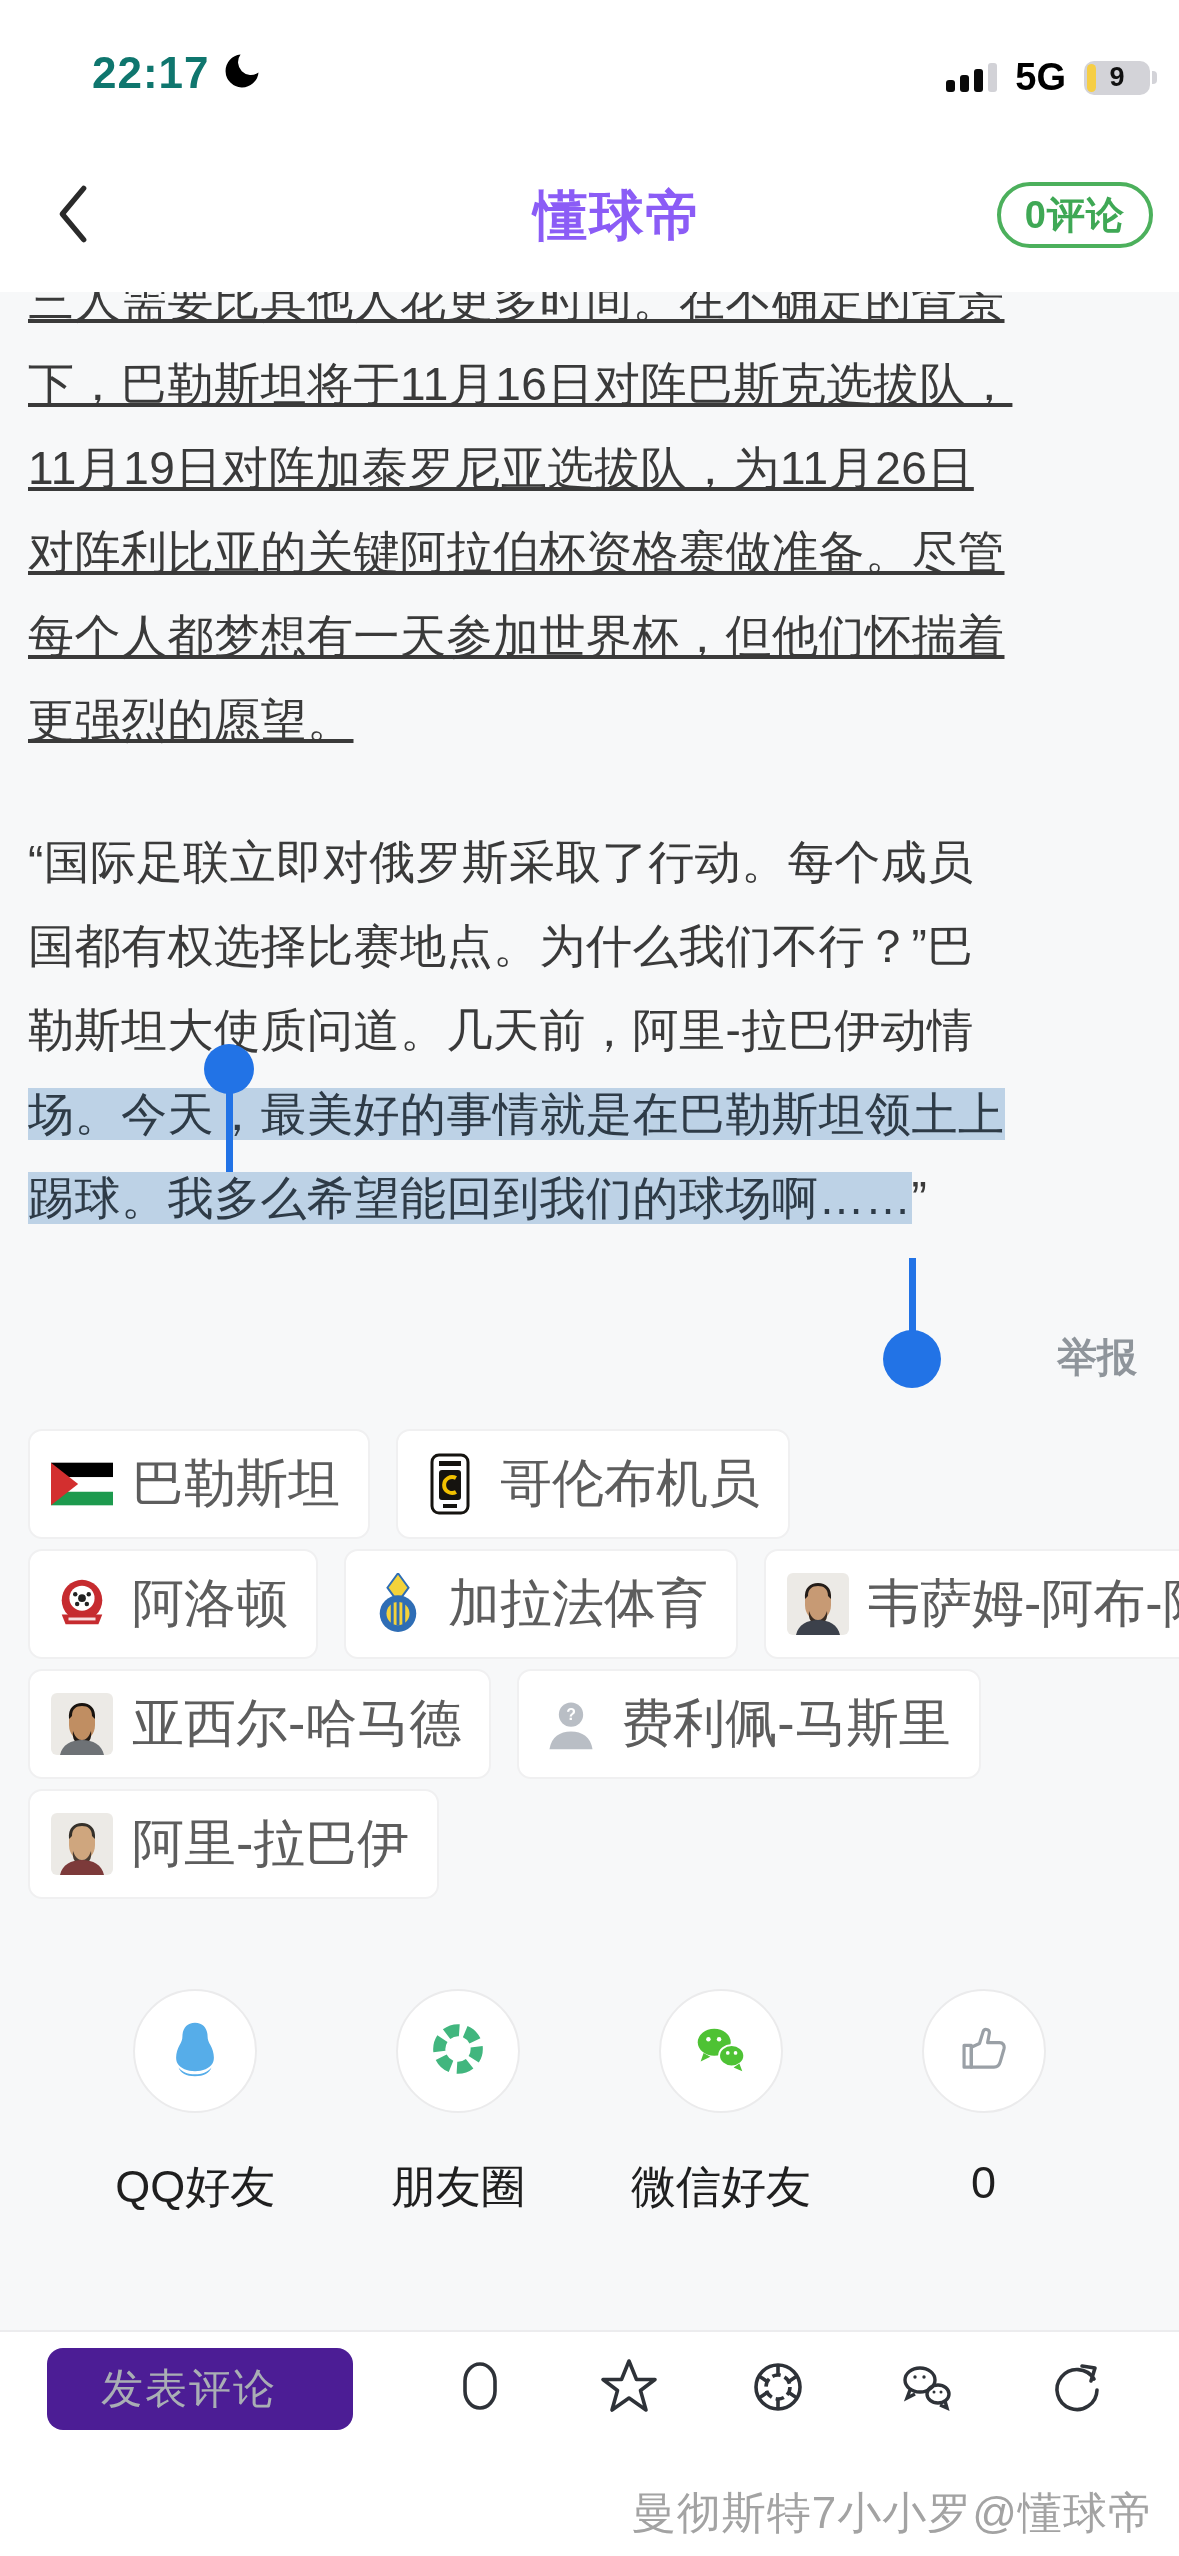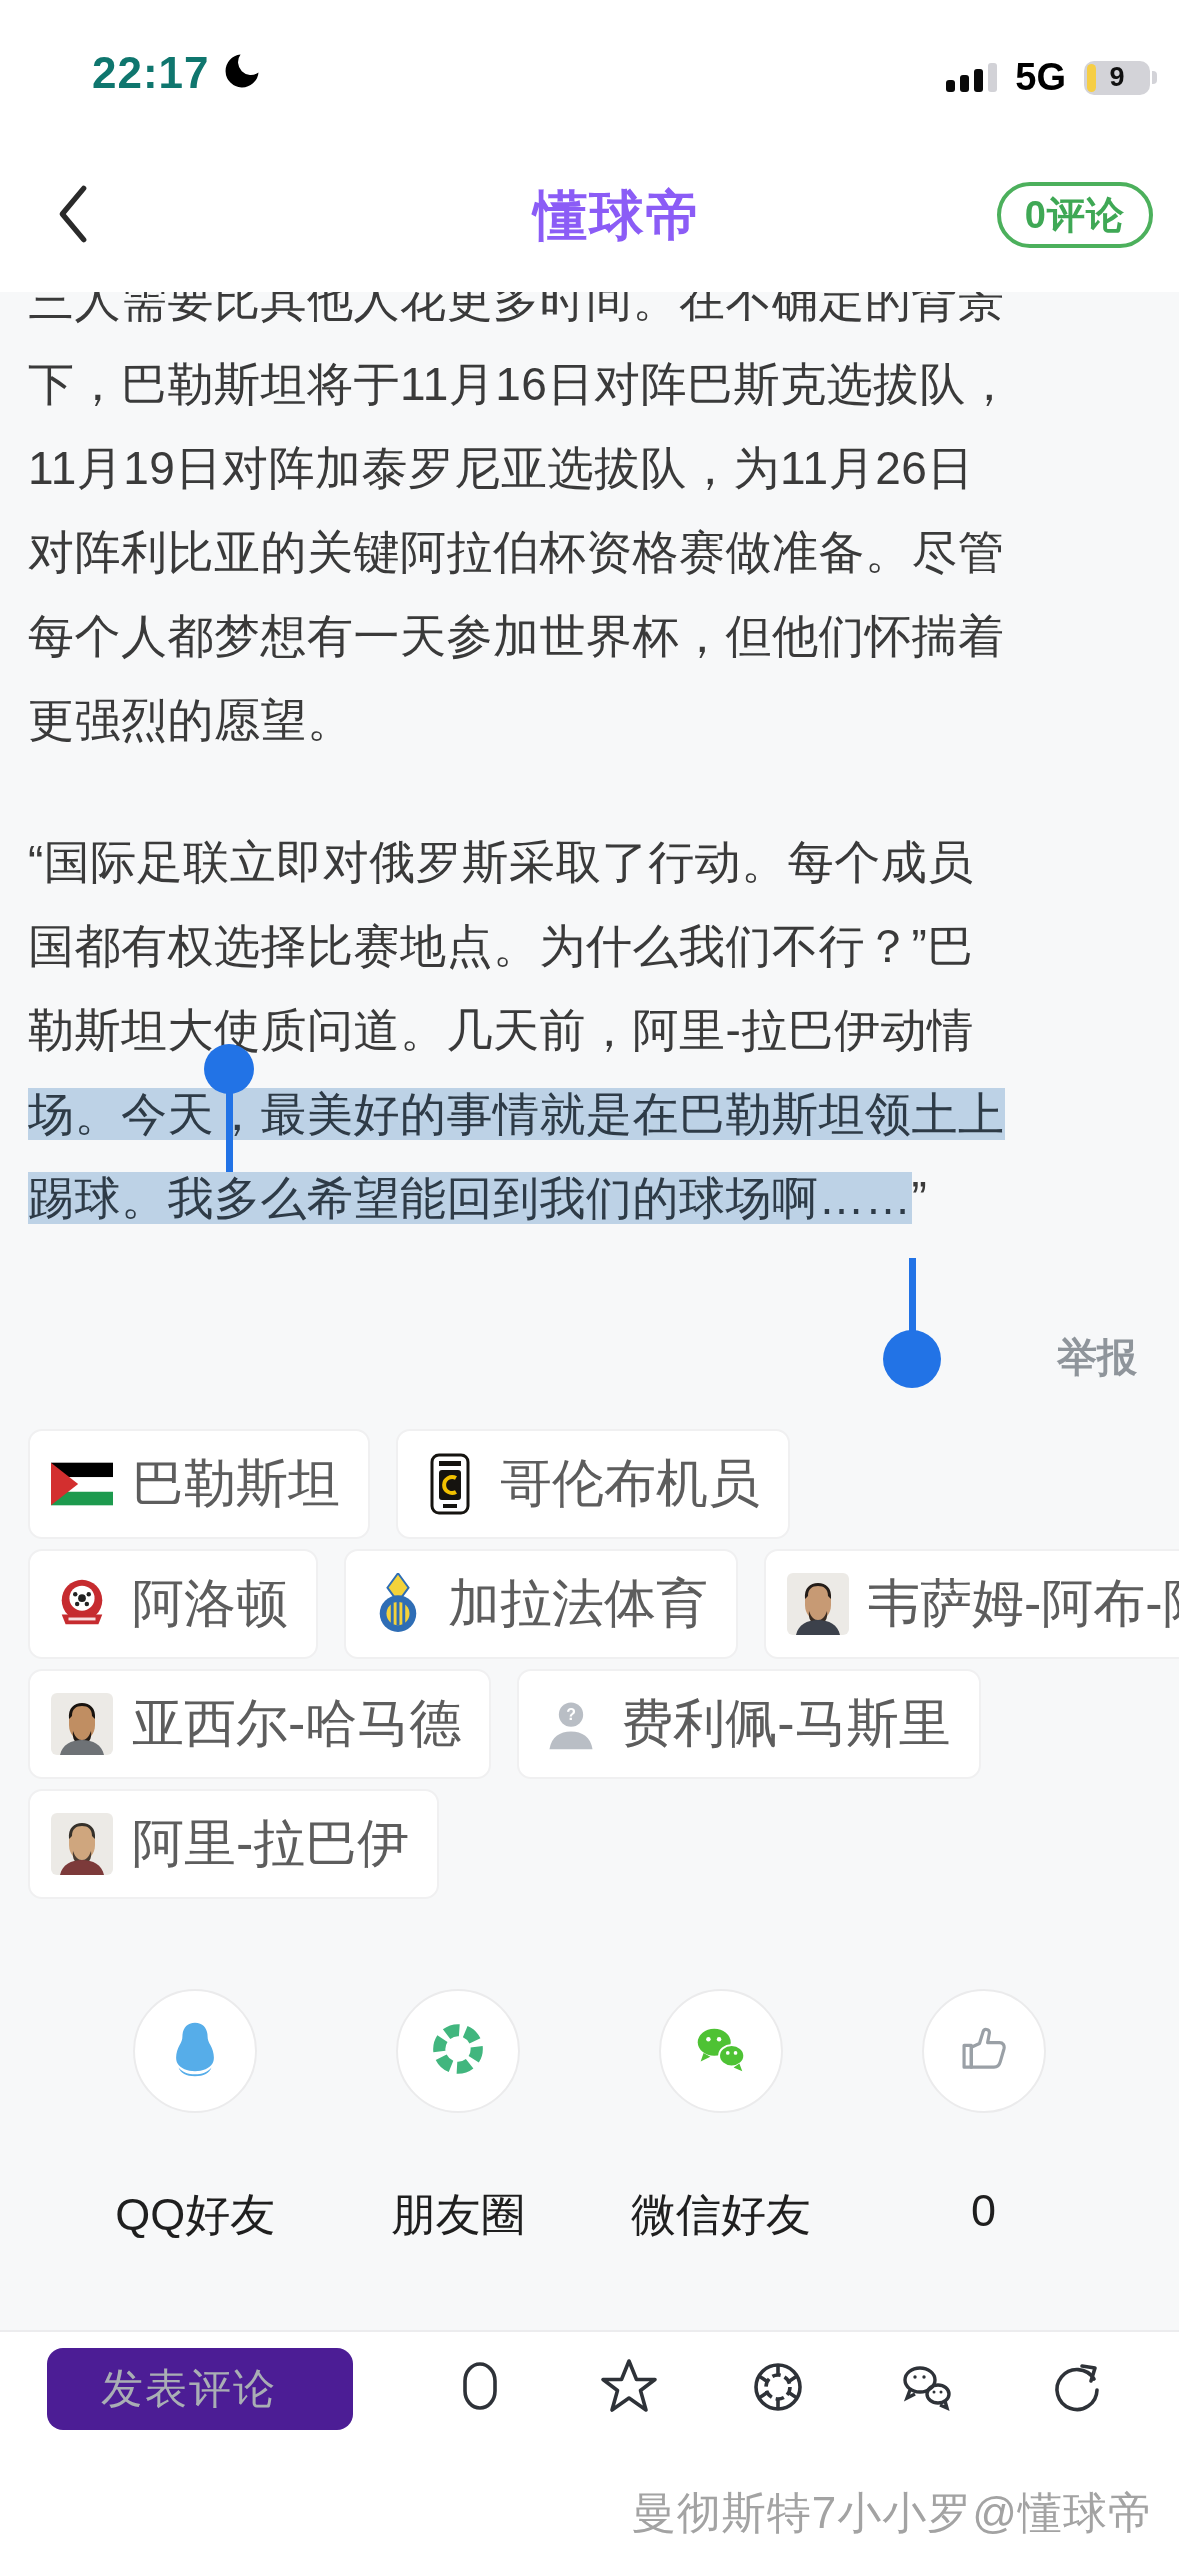--- a/index.html
+++ b/index.html
@@ -24,38 +24,38 @@
 
   .header { position:relative; height:152px; background:#fff; }
   .back-btn { position:absolute; left:52px; top:40px; width:60px; height:72px; display:flex; align-items:center; }
   .page-title { position:absolute; left:0; top:0; width:100%; height:152px; display:flex; align-items:center; justify-content:center; font-size:54px; font-weight:800; color:#8b5cf6; letter-spacing:2px;margin-left:28px; }
   .comments-pill { position:absolute; right:26px; top:42px; height:66px; padding:0 24px; display:flex; align-items:center; border:4px solid #4cb05c; border-radius:36px; background:#fff; color:#3fa855; font-size:38px; font-weight:700; letter-spacing:1px; }
 
   
   .content { position:absolute; left:0; top:292px; width:1179px; height:2038px; background:#f7f8f9; padding:0 28px; }
   .article { overflow:hidden; }
   .para { }
-  .para.p1 { margin-top:-34px; }
+  .para.p1 { margin-top:-34px;text-decoration:underline; }
   .para.p2 { margin-top:58px; }
   .aline { height:84px; line-height:84px; font-size:46px; color:#3a3a3a; white-space:nowrap; letter-spacing:0.5px; }
   .hl { background:#bdd2e6; color:#2e3b47; }
 
   .report-row { margin-top:90px; text-align:right; padding-right:14px; }
   .report-label { font-size:40px; color:#8f959b;font-weight:bold; }
 
   .tags-section { margin-top:44px; }
   .tag-row { display:flex; gap:26px; margin-bottom:10px; }
   .tag { height:110px; background:#fff; border:2px solid #f0f0f1; border-radius:14px; display:inline-flex; align-items:center; padding:0 28px 0 20px; gap:18px; }
   .tag .icon { width:64px; height:70px; display:flex; align-items:center; justify-content:center; flex:none; }
   .tag-label { font-size:52px; color:#5d5d5d; white-space:nowrap; }
 
   .share-row { display:flex; margin-top:90px; padding:0 36px; }
   .share-item { flex:1; display:flex; flex-direction:column; align-items:center; }
   .share-circle { width:124px; height:124px; border-radius:50%; background:#fff; border:2px solid #ebebec; display:flex; align-items:center; justify-content:center; }
-  .share-label { margin-top:72px; font-size:45px; color:#1f1f1f; }
+  .share-label { margin-top:44px; font-size:45px; color:#1f1f1f; }
 
   
   .sel-bar { position:absolute; width:7px; background:#2273e6; z-index:8; }
   .sel-dot { position:absolute; border-radius:50%; background:#2273e6; z-index:8; }
 
   
   .bottom-bar { position:absolute; left:0; top:2330px; width:1179px; height:226px; background:#fff; border-top:2px solid #ececee; z-index:5; }
   .comment-pill { position:absolute; left:47px; top:16px; width:306px; height:82px; background:#4c1d95; border-radius:16px; display:flex; align-items:center; padding-left:54px; }
   .comment-pill span { font-size:42px; color:#a9aeb4; letter-spacing:2px; }
   .bicons { position:absolute; left:447px; top:22px; display:flex; gap:83px; }

